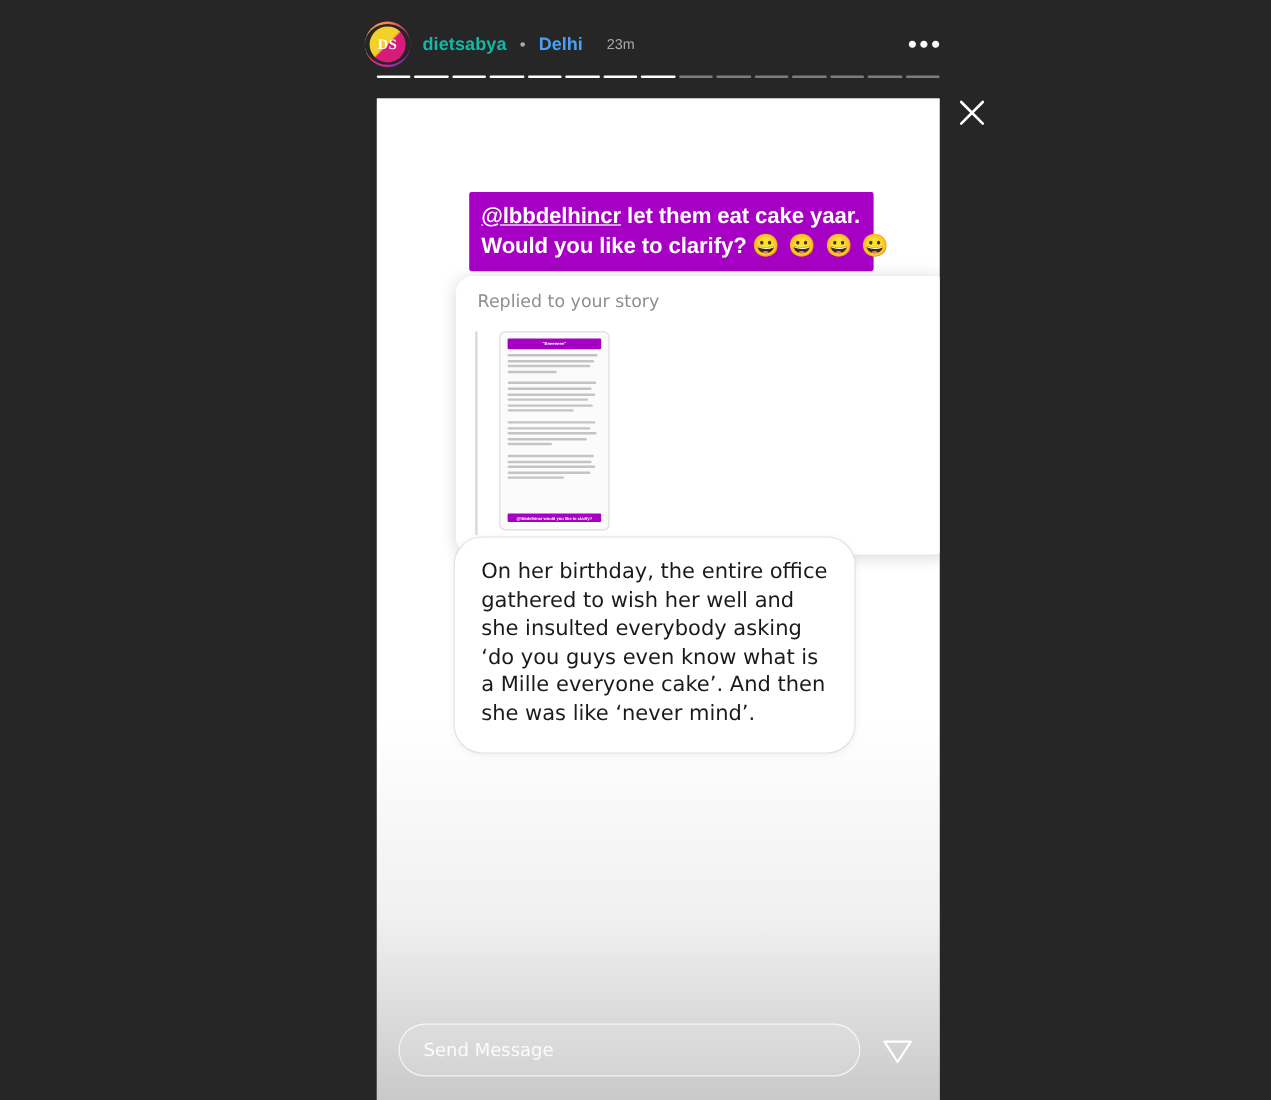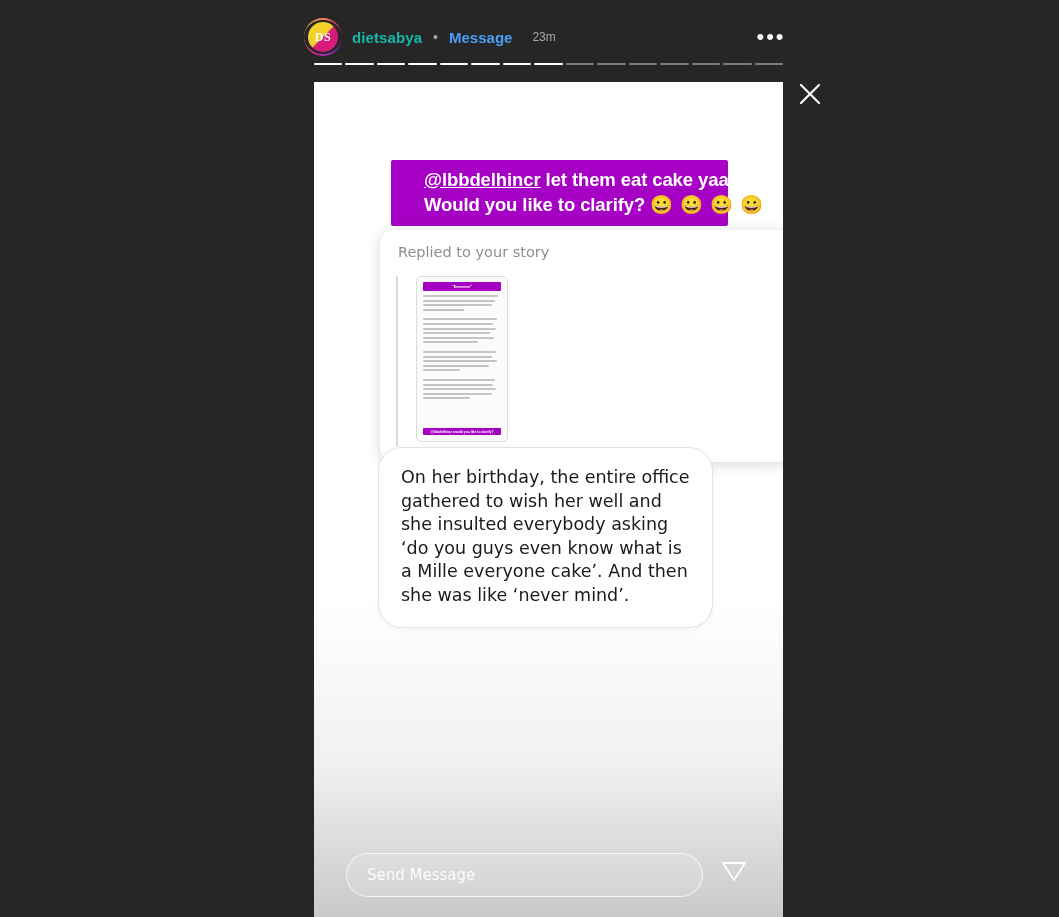--- a/index.html
+++ b/index.html
@@ -146,21 +146,20 @@
     padding: 7px 10px 9px 10px;
     border-radius: 2px;
   }
   .caption-line {
     color: #ffffff;
     font-size: 18.5px;
     font-weight: bold;
     line-height: 25px;
     letter-spacing: -0.1px;
     white-space: nowrap;
-    margin-left: 23px;
   }
   .mention {
     text-decoration: underline;
   }
   .emoji-run { letter-spacing: 1px; }
 
   
   .reply-card {
     position: absolute;
     left: 66px;
@@ -255,22 +254,22 @@
   }
   .msg-p:last-child { margin-bottom: 0; }
 
   
   .bottom-bar {
     position: absolute;
     left: 0;
     bottom: 20px;
     width: 100%;
     display: flex;
-    align-items: flex-start;
-    padding: 0 32px;
+    align-items: center;
+    padding: 0 18px;
     gap: 14px;
     margin-top: 20px;
   }
   .send-input {
     flex: 1 1 auto;
     height: 44px;
     border: 1px solid rgba(255,255,255,0.75);
     border-radius: 22px;
     background: rgba(255,255,255,0.12);
     color: #ffffff;
@@ -293,21 +292,21 @@
 <div id="app">
 
   <div class="story-header">
     <div class="avatar-ring">
       <div class="avatar-inner">
         <div class="avatar-img">DS</div>
       </div>
     </div>
     <span class="username">dietsabya</span>
     <span class="dot-sep">•</span>
-    <span class="follow-link">Message</span>
+    <span class="follow-link">Delhi</span>
     <span class="timestamp">23m</span>
     <div class="more-btn">•••</div>
   </div>
 
   <div class="progress-wrap">
     <div class="progress-seg filled"></div>
     <div class="progress-seg filled"></div>
     <div class="progress-seg filled"></div>
     <div class="progress-seg filled"></div>
     <div class="progress-seg filled"></div>

